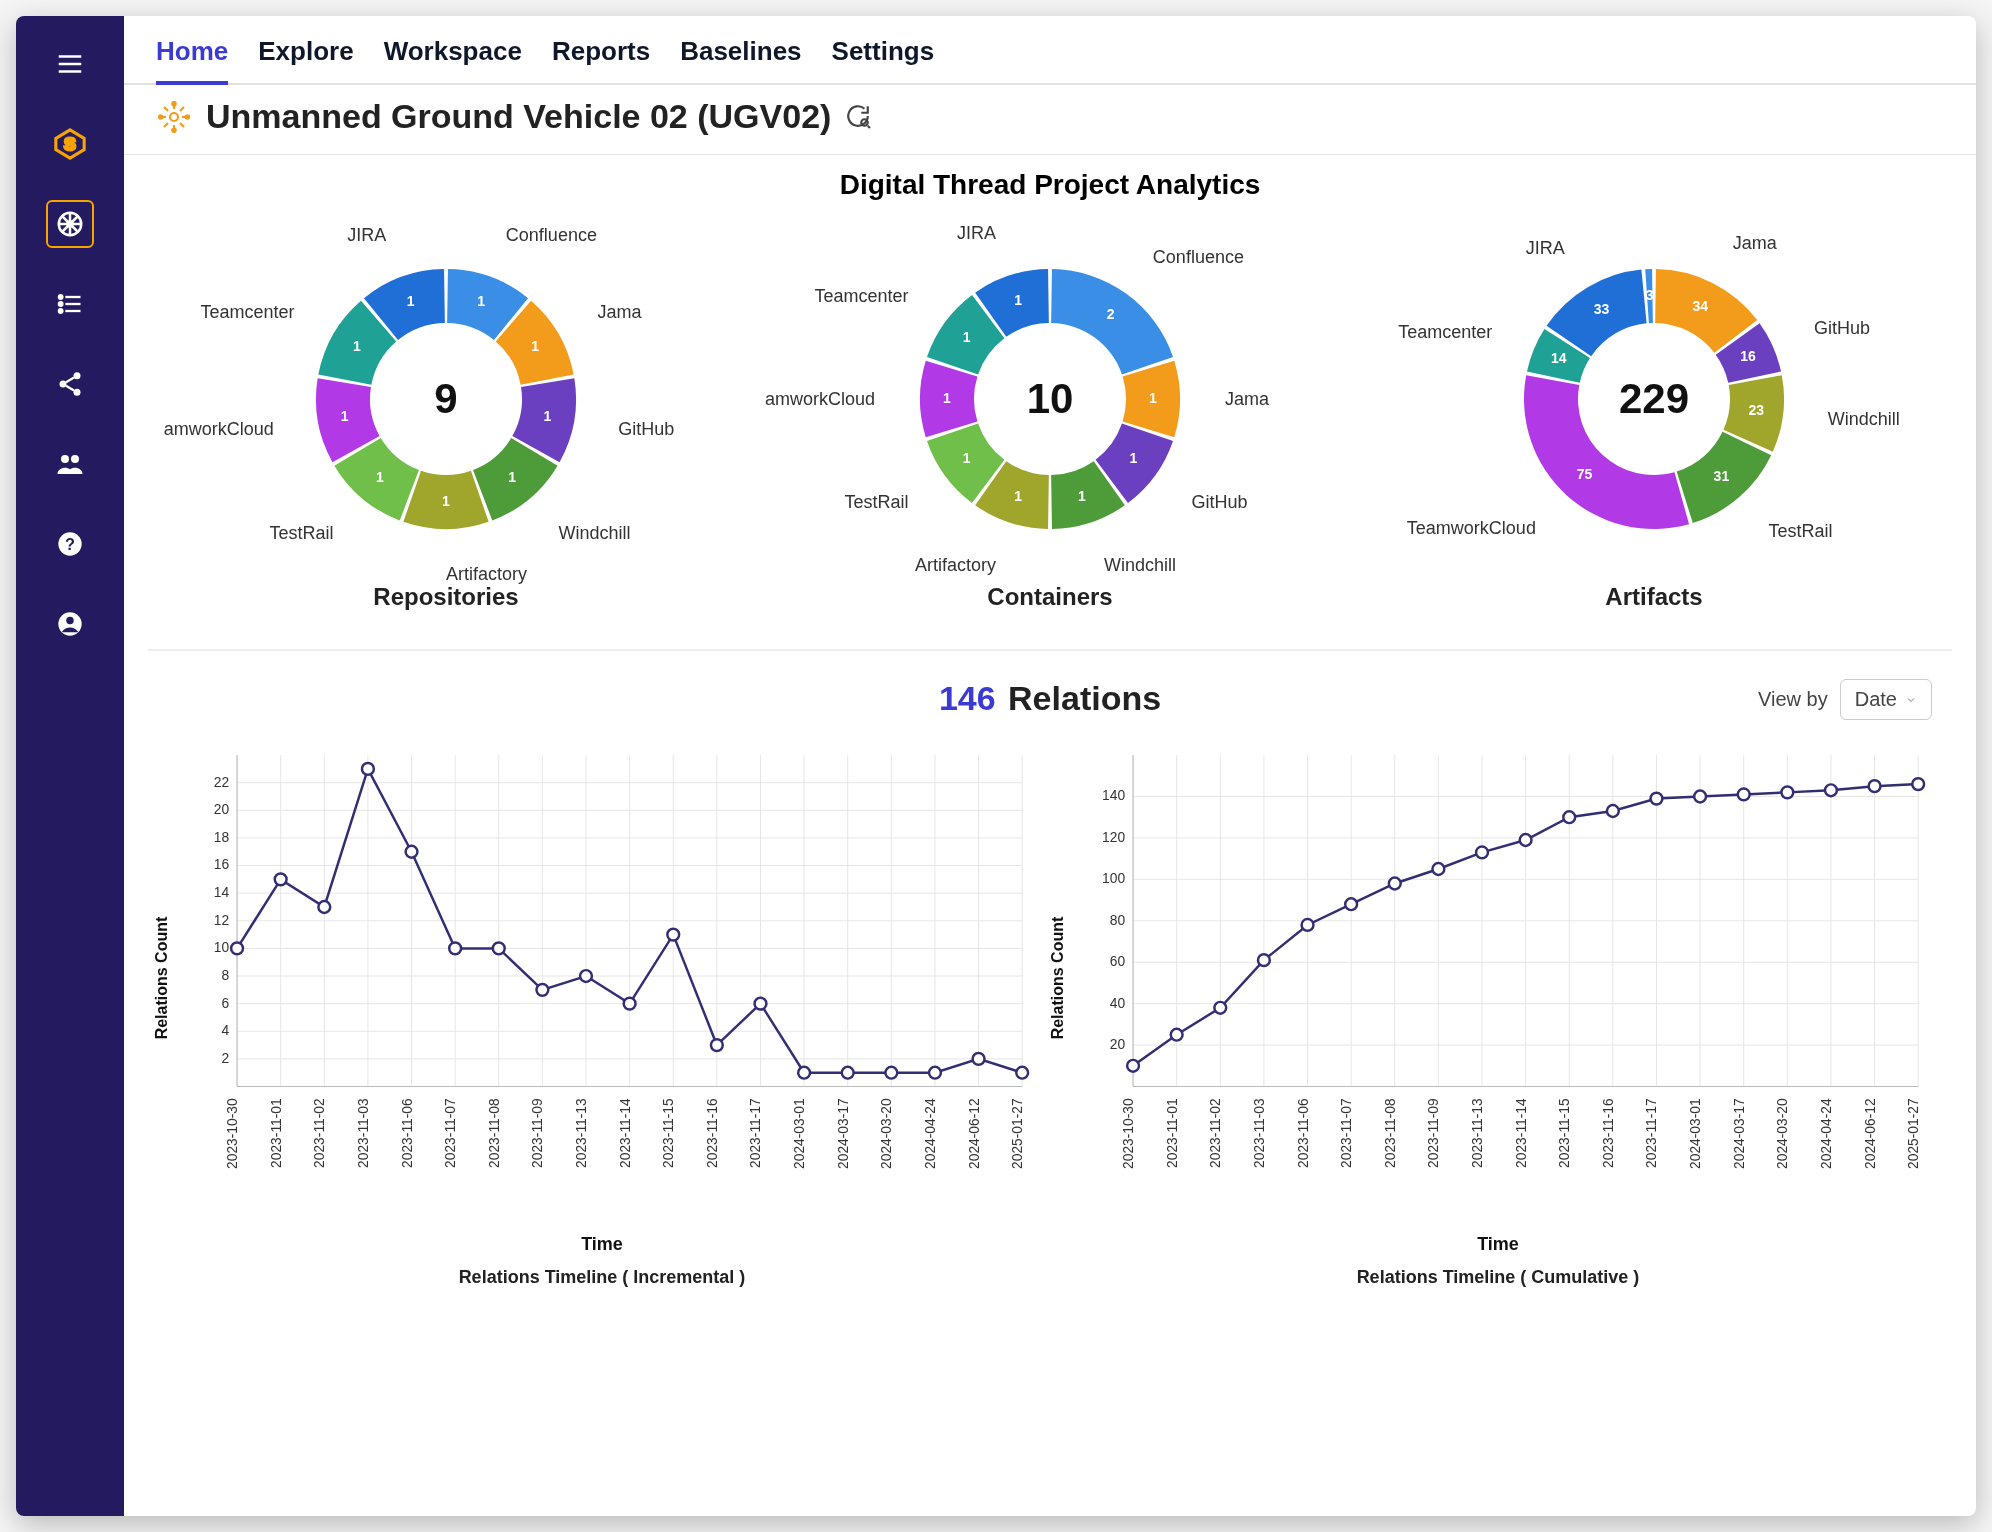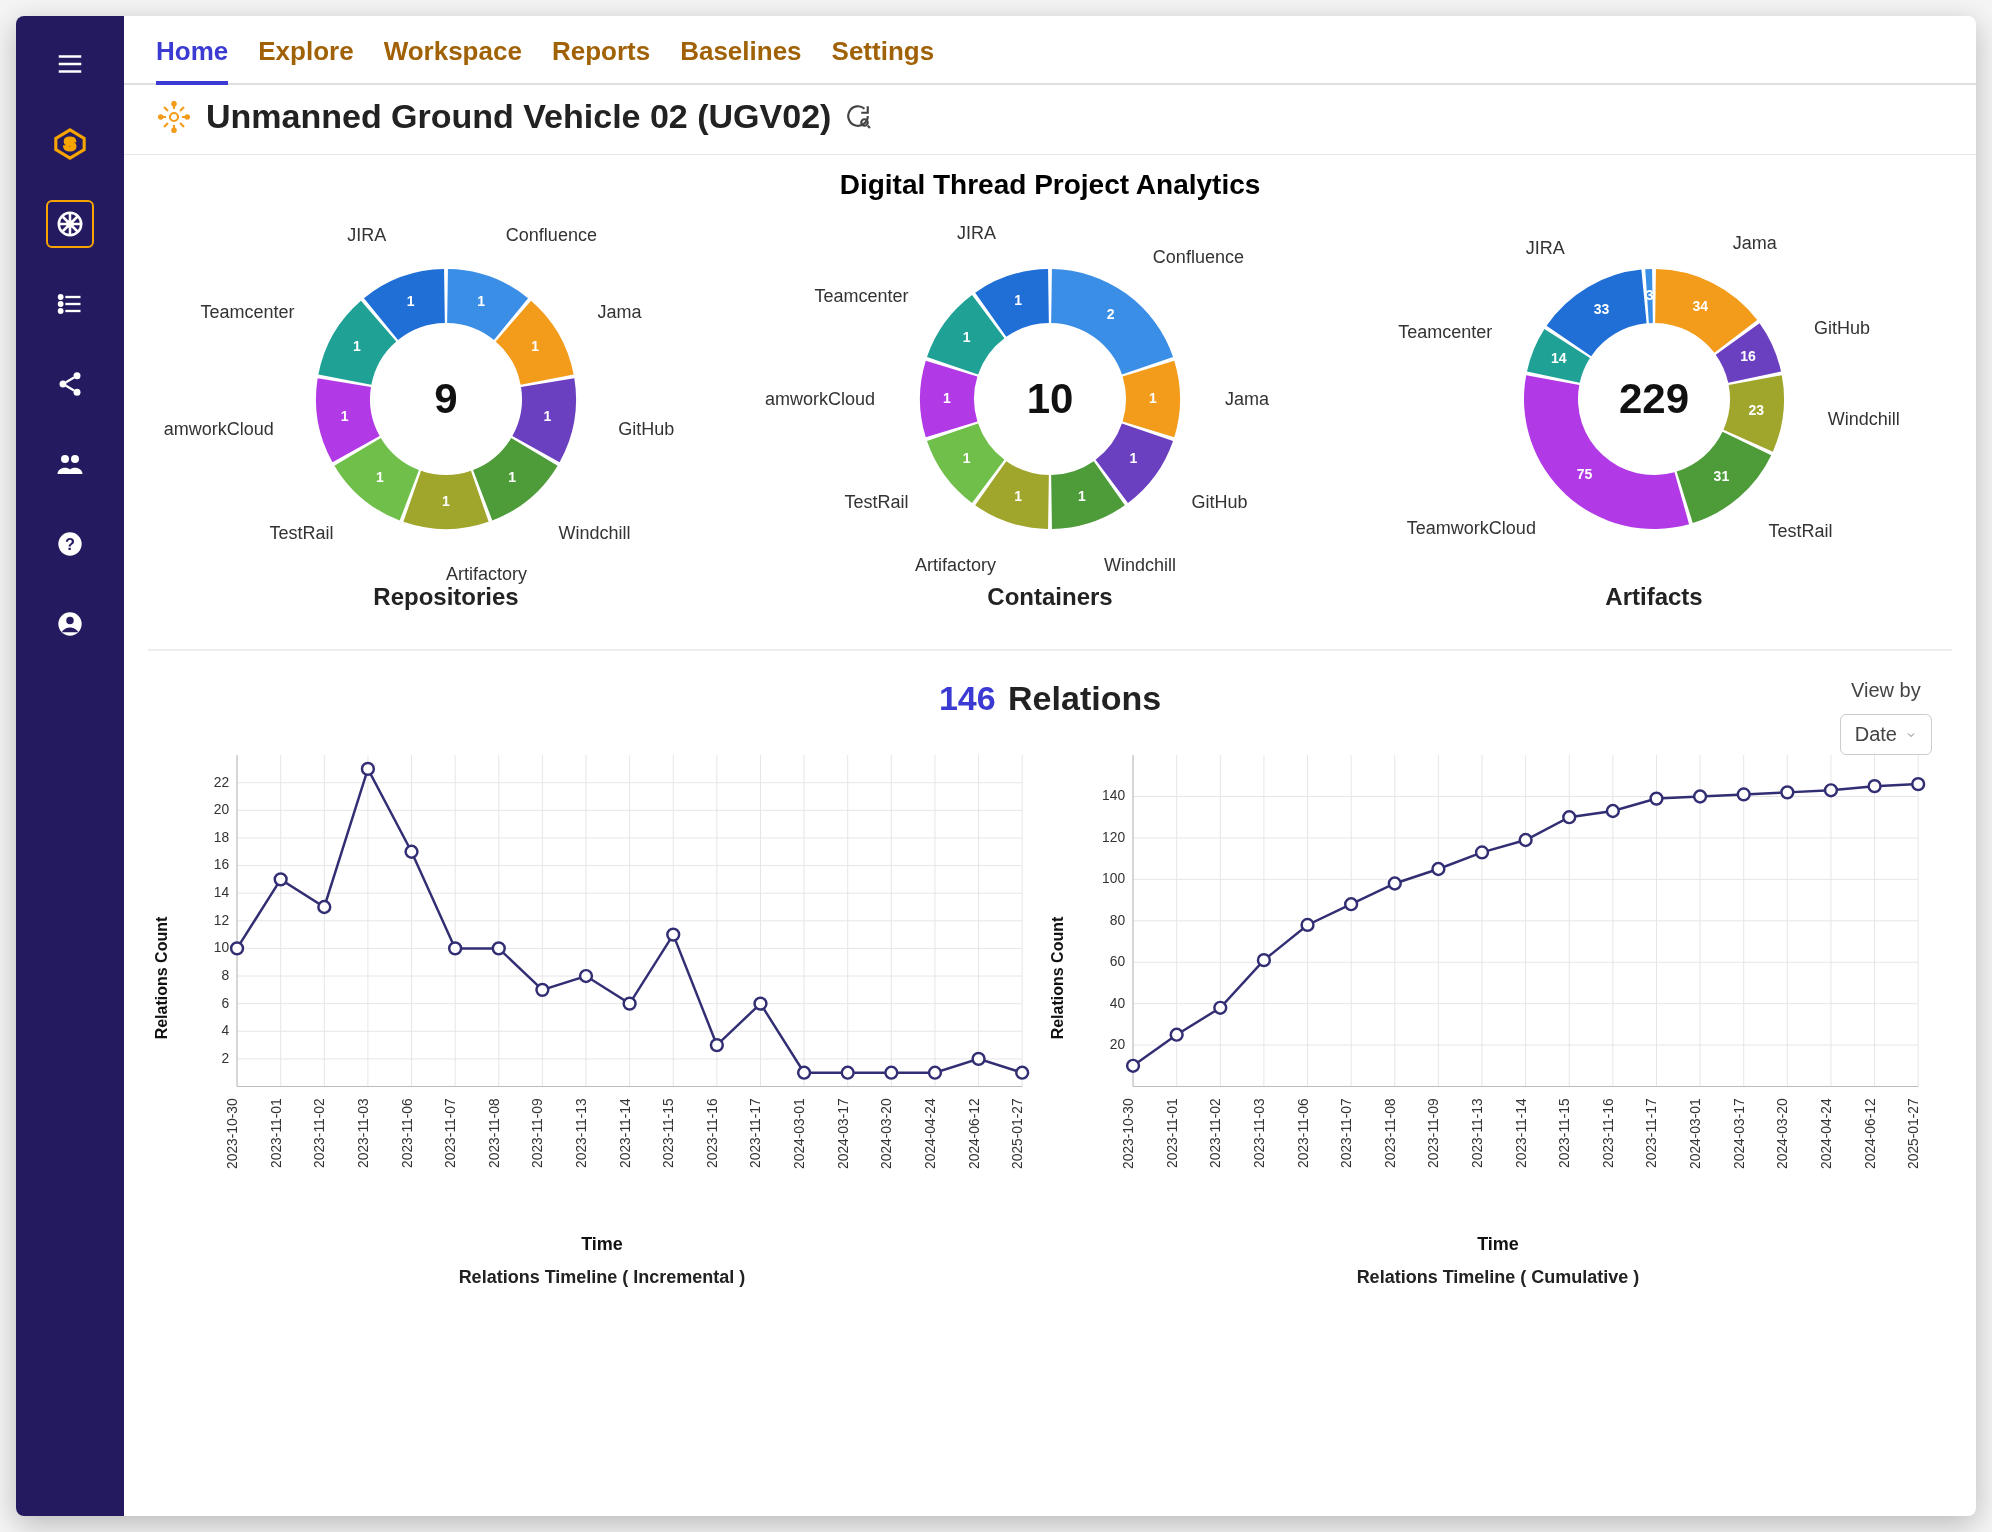--- a/index.html
+++ b/index.html
@@ -4,42 +4,42 @@
 <style>
 * { margin: 0; padding: 0; box-sizing: border-box; }
 body { font-family: -apple-system, BlinkMacSystemFont, "Segoe UI", Helvetica, Arial, sans-serif; background: #f5f5f5; width: 1992px; height: 1532px; overflow: hidden; }
 .app-frame { display: flex; width: 1960px; height: 1500px; margin: 16px; box-shadow: 0 8px 30px rgba(0,0,0,0.25); background: #fff; border-radius: 8px; overflow: hidden; }
 .sidebar { width: 108px; background: #231a5f; display: flex; flex-direction: column; align-items: center; padding-top: 24px; gap: 32px; }
 .sidebar .icon { width: 48px; height: 48px; display: flex; align-items: center; justify-content: center; color: #fff; border-radius: 6px; cursor: pointer; }
 .sidebar .icon.active { border: 2px solid #f7a400; }
 .sidebar .icon.logo { color: #f7a400; }
 .main { flex: 1; display: flex; flex-direction: column; overflow: hidden; }
 .tabs { display: flex; gap: 30px; padding: 20px 32px 0 32px; border-bottom: 2px solid #e0e0e0; }
-.tab { font-size: 26px; font-weight: 600; color: #a16207; padding-bottom: 14px; cursor: pointer; }
+.tab { font-size: 26px; font-weight: 600; color: #0f172a; padding-bottom: 14px; cursor: pointer; }
 .tab.active { color: #3b3bd4; border-bottom: 4px solid #3b3bd4; margin-bottom: -2px; }
 .title-bar { display: flex; align-items: center; gap: 14px; padding: 12px 32px 18px 32px; border-bottom: 1px solid #e8e8e8; }
 .title-bar .proj-icon { width: 36px; height: 36px; display:flex; align-items:center; justify-content:center; color:#f7a400; }
 .title-bar h1 { font-size: 34px; font-weight: 700; color: #222; }
 .title-bar .ref-icon { width: 28px; height: 28px; color: #444; cursor:pointer; }
 .analytics { padding: 14px 24px 20px 24px; }
 .analytics h2 { text-align: center; font-size: 28px; font-weight: 700; margin-bottom: 8px; }
 .donut-row { display: flex; justify-content: space-between; gap: 8px; }
 .donut-card { flex: 1; position: relative; display: flex; flex-direction: column; align-items: center; }
 .donut-wrap { position: relative; width: 540px; height: 380px; }
 .donut-svg { position: absolute; left: 50%; top: 50%; transform: translate(-50%, -50%); }
 .donut-center { position: absolute; left: 50%; top: 50%; transform: translate(-50%, -50%); font-size: 42px; font-weight: 800; color: #111; }
 .donut-label { position: absolute; font-size: 18px; color: #333; white-space: nowrap; }
 .seg-num { font-size: 14px; fill: #fff; font-weight: 600; text-anchor: middle; dominant-baseline: middle; }
 .donut-title { font-size: 24px; font-weight: 700; margin-top: -6px; color: #222; }
 .divider { height: 2px; background: #eee; margin: 18px 24px; }
 .relations-panel { padding: 10px 44px 30px 44px; position: relative; }
 .rel-head { position: relative; text-align: center; margin-bottom: 10px; }
 .rel-head .count { font-size: 34px; font-weight: 800; color: #3b3bd4; }
 .rel-head .word { font-size: 34px; font-weight: 800; color: #222; margin-left: 8px; margin-top: 44px; }
-.viewby { position: absolute; right: 0; top: 0; display: flex; align-items: center; gap: 12px; font-size: 20px; color: #444; flex-direction: column; }
+.viewby { position: absolute; right: 0; top: 0; display: flex; align-items: center; gap: 12px; font-size: 20px; color: #444; }
 .viewby .dd { border: 1px solid #ccc; border-radius: 6px; padding: 8px 14px; display: flex; align-items: center; gap: 8px; cursor: pointer; background: #fff; }
 .charts-row { display: flex; gap: 28px; }
 .chart-card { flex: 1; display: flex; flex-direction: column; align-items: center; }
 .chart-box { width: 100%; height: 500px; position: relative; }
 .chart-title { font-size: 18px; font-weight: 700; margin-top: 12px; color: #222; }
 .axis-label-y { position: absolute; left: -6px; top: 50%; transform: translate(-50%, -50%) rotate(-90deg); font-size: 16px; font-weight: 600; color: #111; }
 .axis-label-x { font-size: 18px; font-weight: 600; margin-top: 6px; color: #111; }
 .tick-y { font-size: 14px; fill: #333; text-anchor: end; }
 .tick-x { font-size: 14px; fill: #333; text-anchor: end; }
 .grid-line { stroke: #e6e6e6; stroke-width: 1; }

